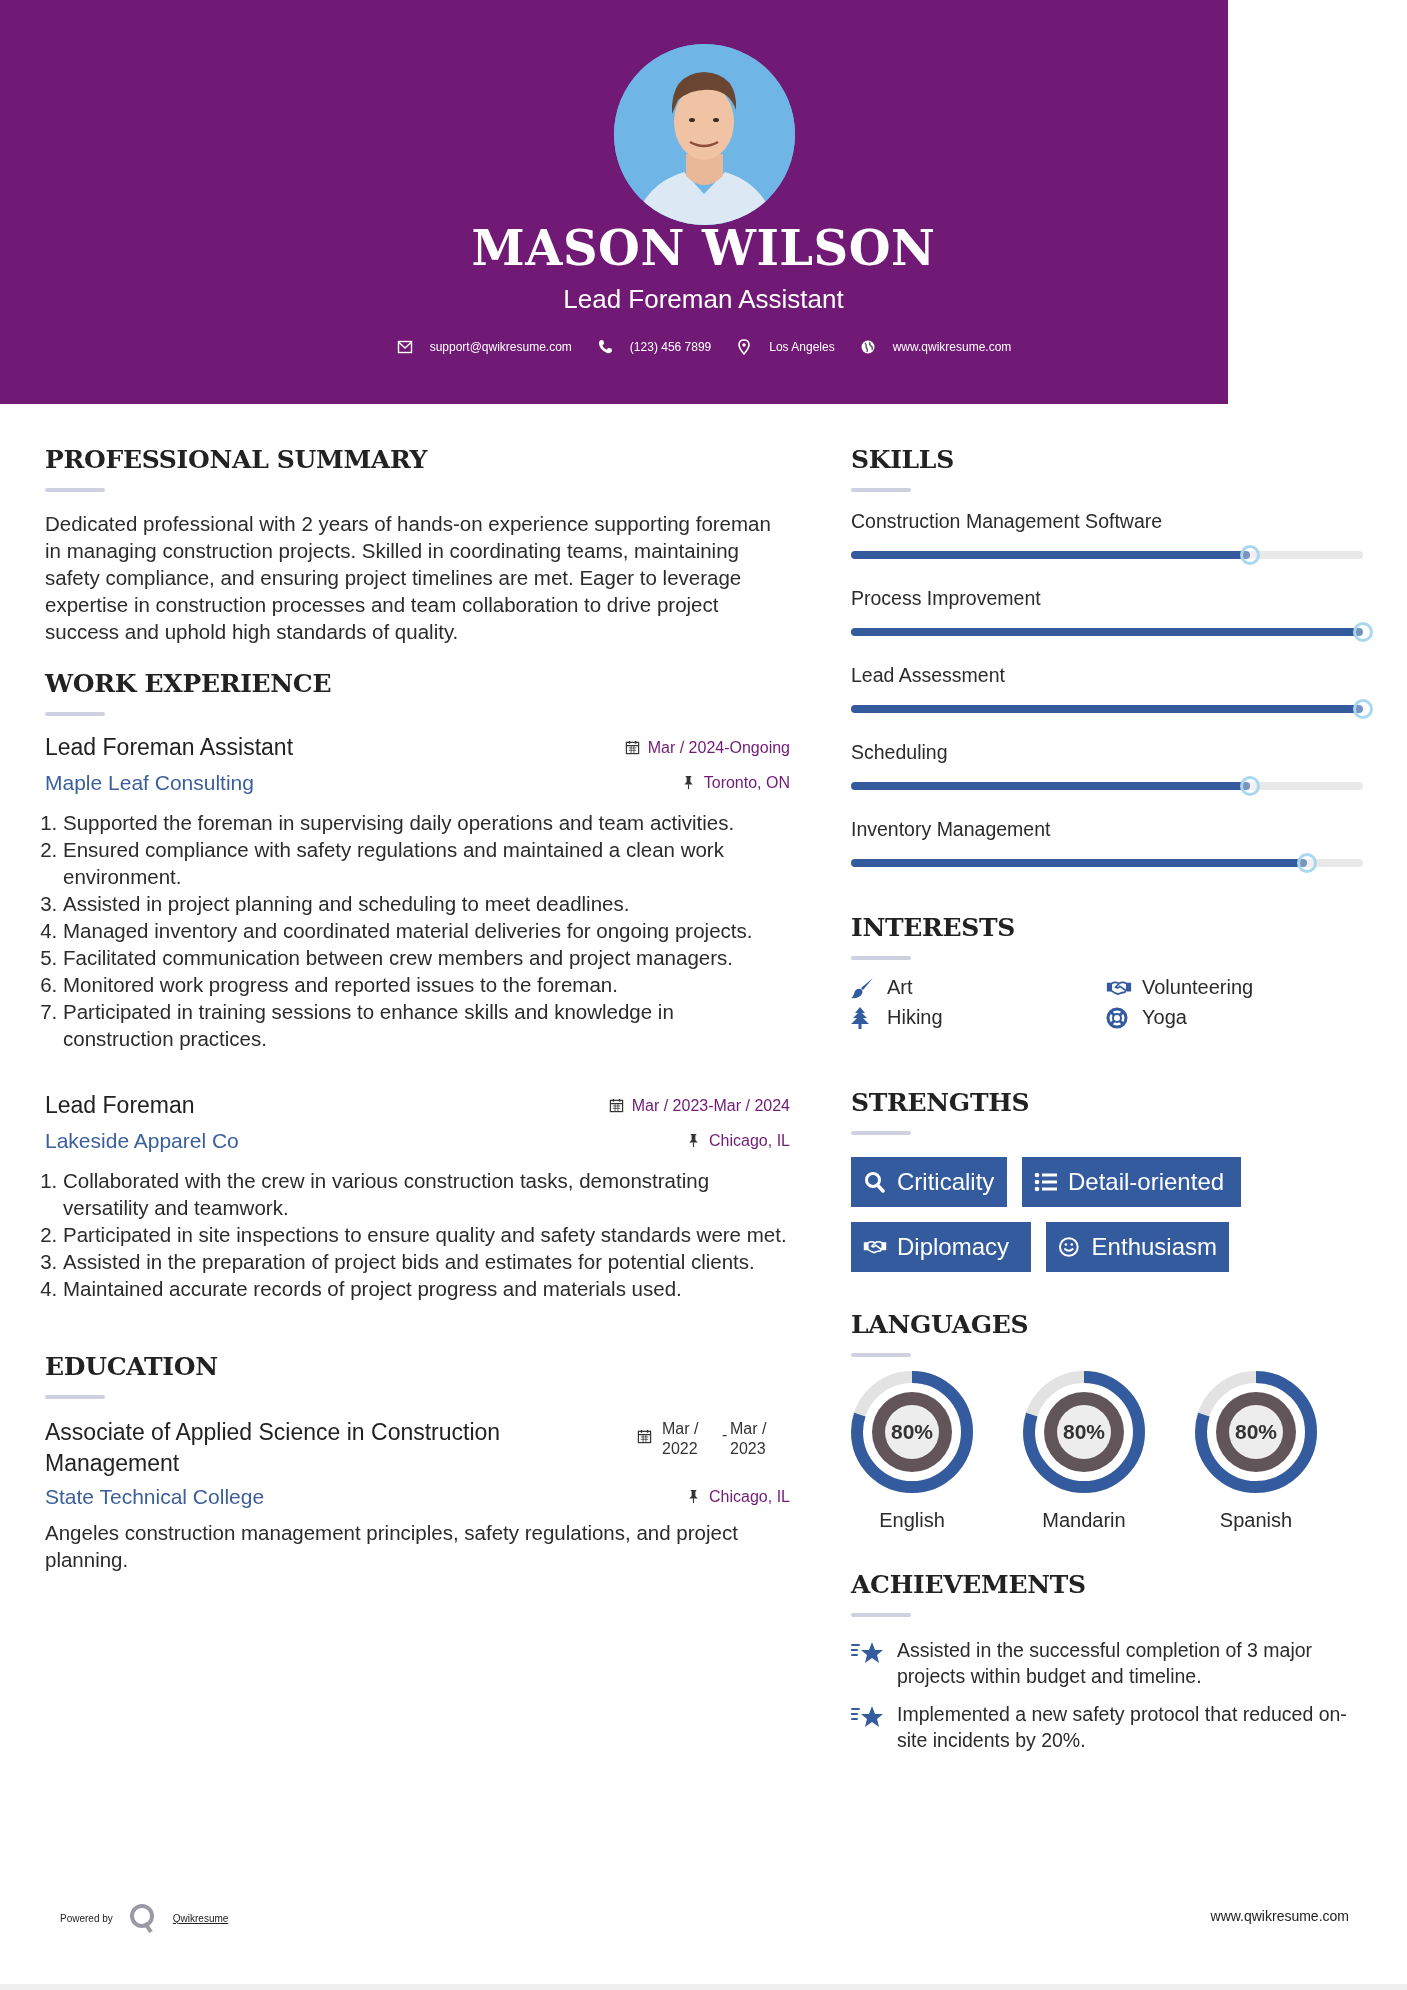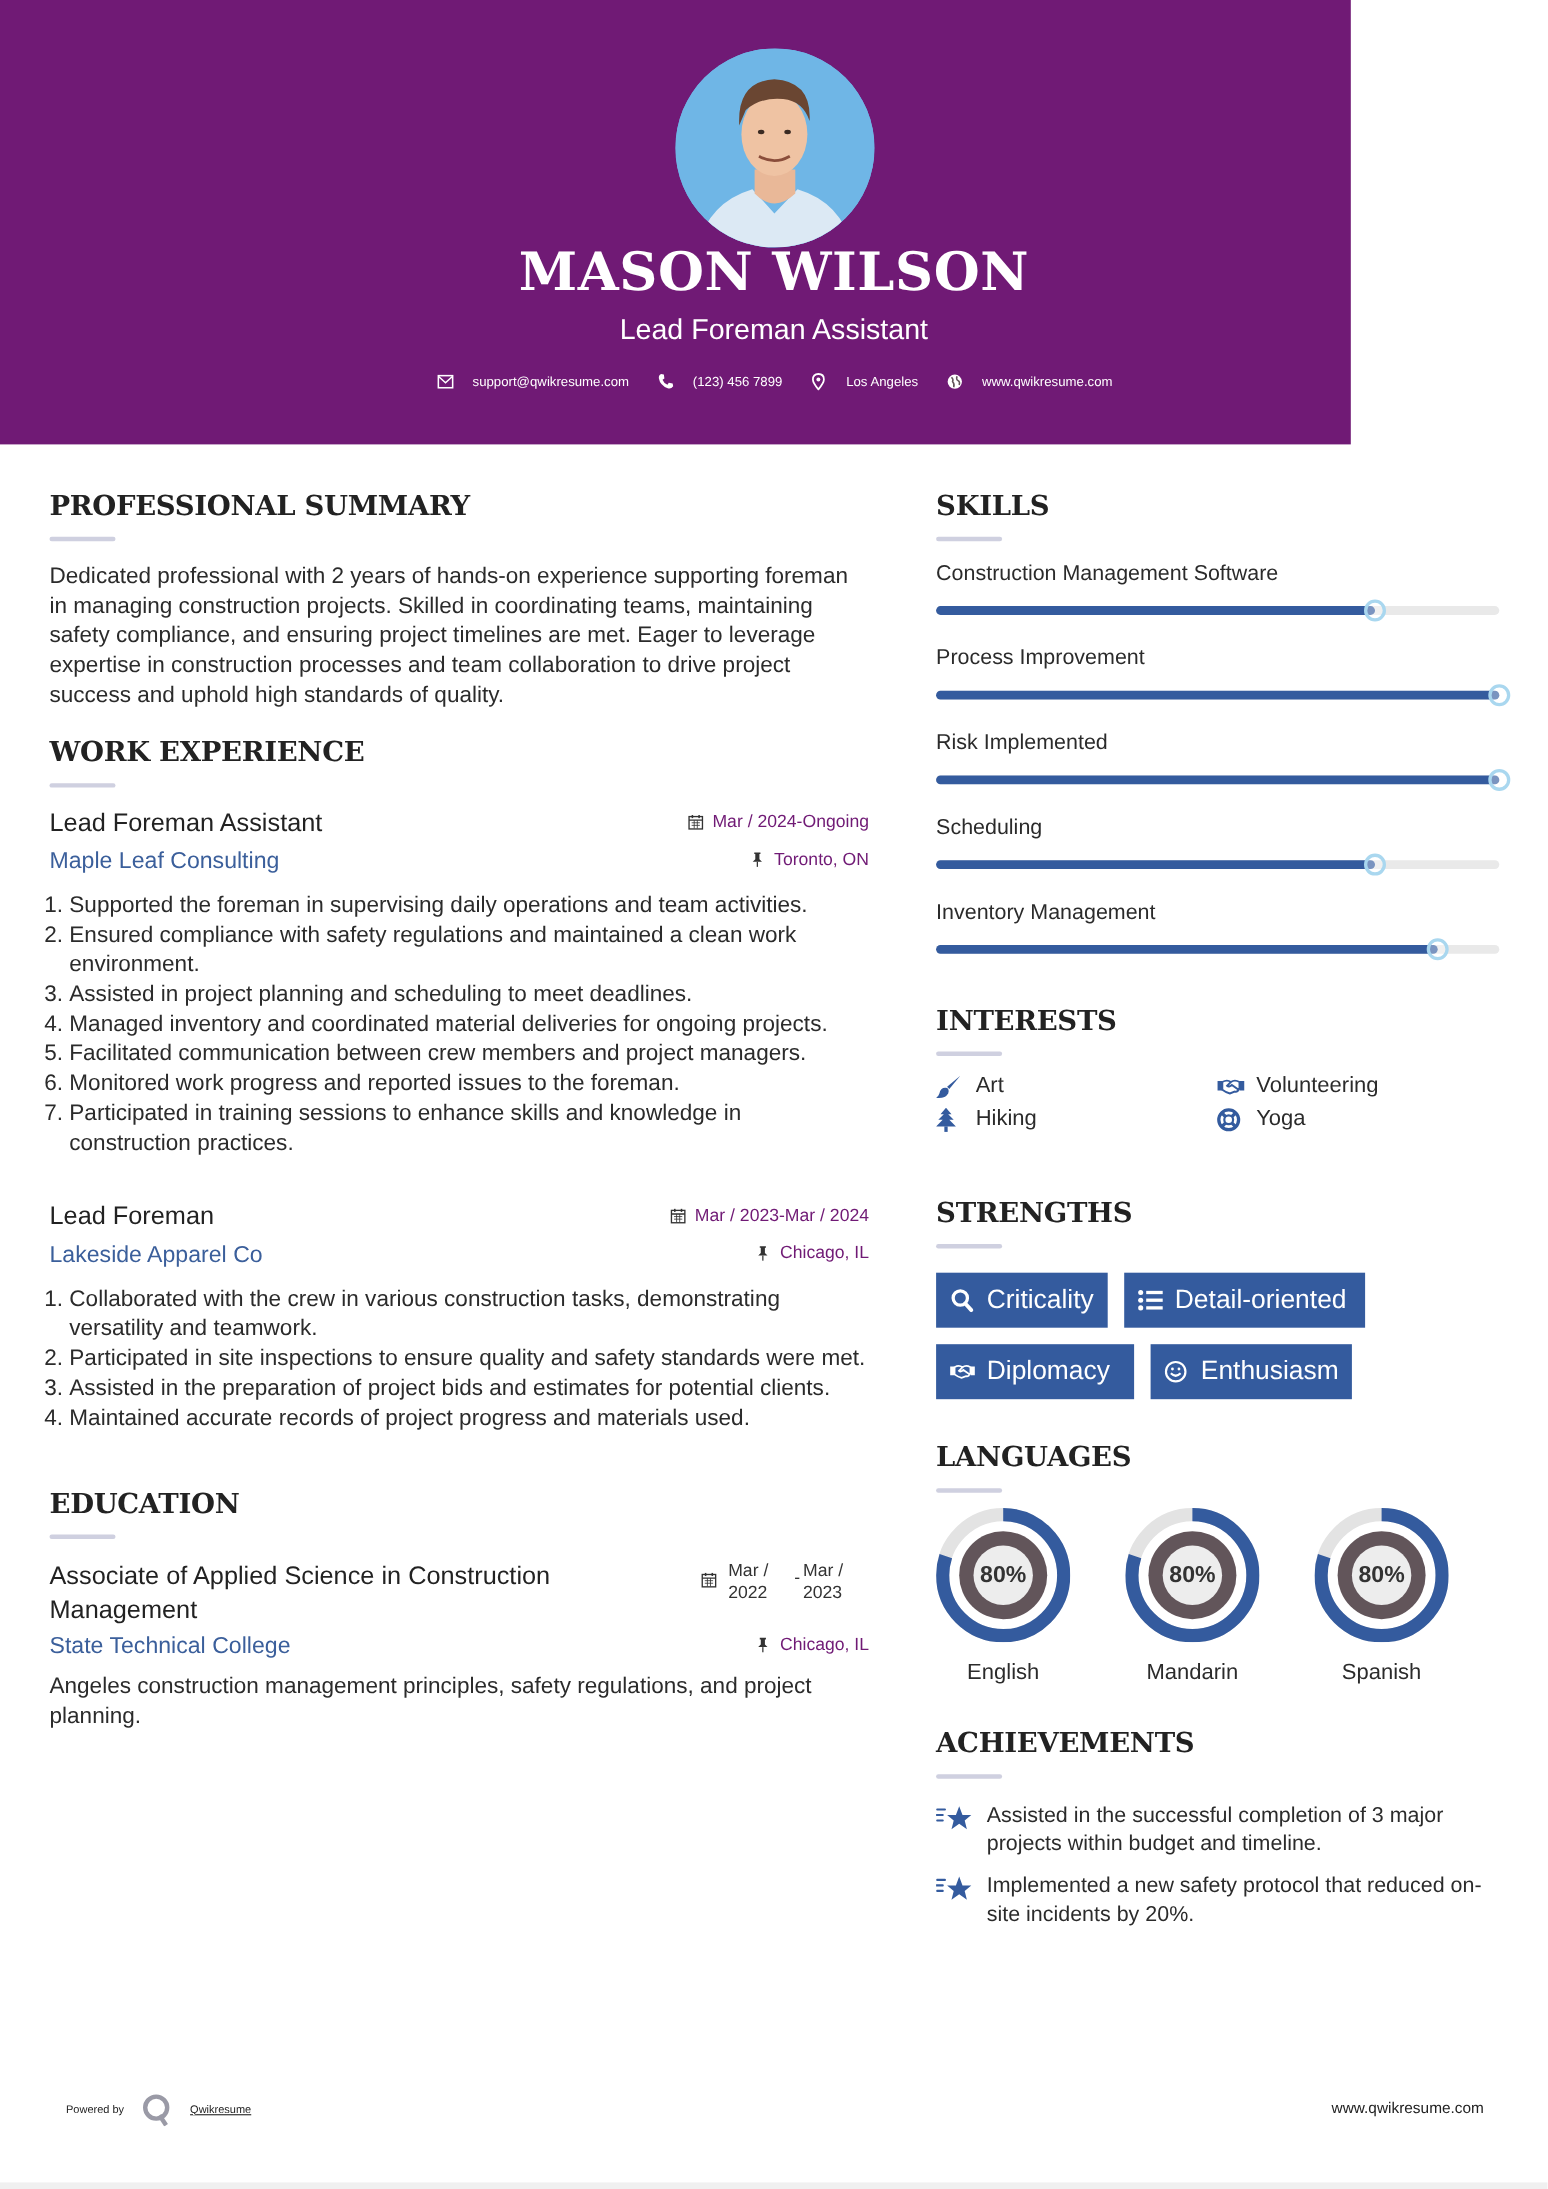--- a/index.html
+++ b/index.html
@@ -265,21 +265,21 @@
         </div>
     </div>
     <div class="skill">
       <div class="skill-name">Process Improvement</div>
       <div class="skill-track">
           <div class="skill-fill" style="width:100%"></div>
           <div class="skill-knob" style="left:100%"></div>
         </div>
     </div>
     <div class="skill">
-      <div class="skill-name">Risk Implemented</div>
+      <div class="skill-name">Lead Assessment</div>
       <div class="skill-track">
           <div class="skill-fill" style="width:100%"></div>
           <div class="skill-knob" style="left:100%"></div>
         </div>
     </div>
     <div class="skill">
       <div class="skill-name">Scheduling</div>
       <div class="skill-track">
           <div class="skill-fill" style="width:78%"></div>
           <div class="skill-knob" style="left:78%"></div>

